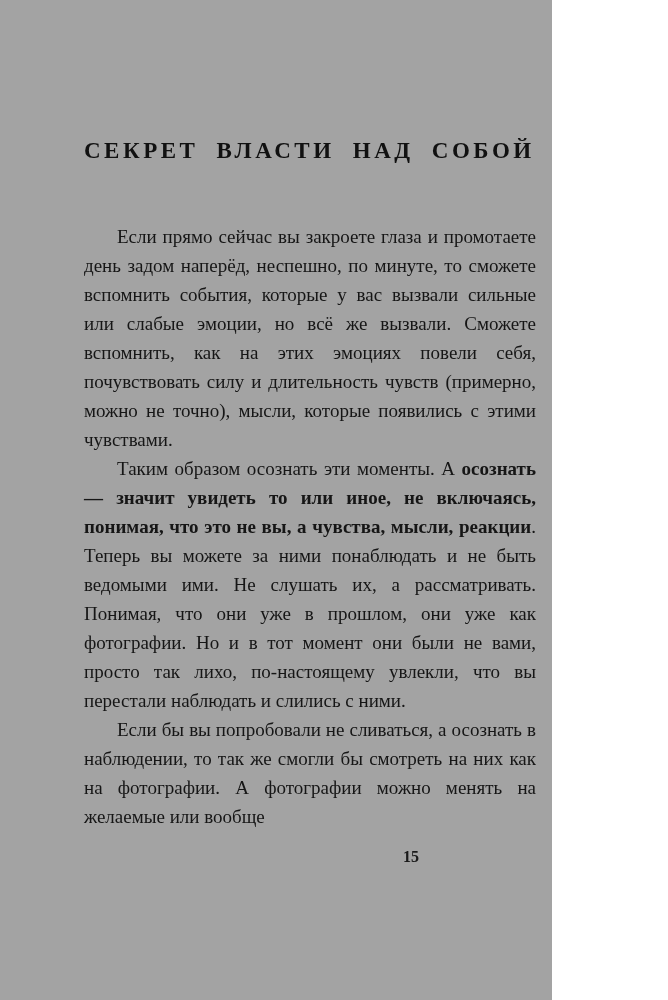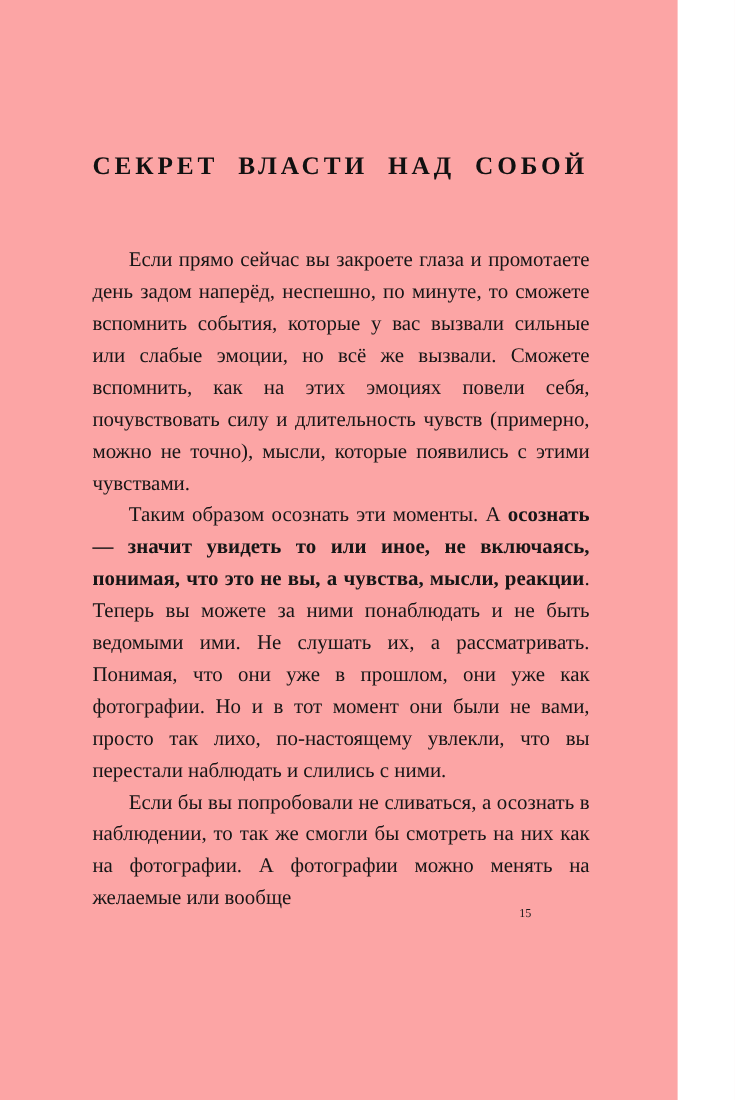--- a/index.html
+++ b/index.html
@@ -3,23 +3,23 @@
 <meta charset="utf-8">
 <style>
   * { margin: 0; padding: 0; box-sizing: border-box; }
 
   html, body {
     background: #ffffff;
   }
 
   .book-page {
     position: relative;
-    width: 616px;
+    width: 552px;
     height: 1000px;
-    background: #fca5a5;
+    background: #a3a3a3;
     color: #141414;
     font-family: "Liberation Serif", "DejaVu Serif", serif;
     overflow: hidden;
   }
 
   .content {
     position: absolute;
     left: 84px;
     top: 138px;
     width: 452px;
@@ -45,23 +45,24 @@
     -webkit-hyphens: auto;
   }
 
   .body-text p span.bold {
     font-weight: bold;
   }
 
   .page-number {
     position: absolute;
     right: 133px;
-    top: 825px;
-    font-size: 11px;
+    top: 848px;
+    font-size: 16px;
     color: #1a1a1a;
+    font-weight: bold;
   }
 </style>
 </head>
 <body>
 
 <div class="book-page">
   <div class="content">
     <h1 class="chapter-title">СЕКРЕТ ВЛАСТИ НАД СОБОЙ</h1>
     <div class="body-text">
         <p><span>Если прямо сейчас вы закроете глаза и промотаете день задом наперёд, неспешно, по минуте, то сможете вспомнить события, которые у вас вызвали сильные или слабые эмоции, но всё же вызвали. Сможете вспомнить, как на этих эмоциях повели себя, почувствовать силу и длительность чувств (примерно, можно не точно), мысли, которые появились с этими чувствами.</span></p>

